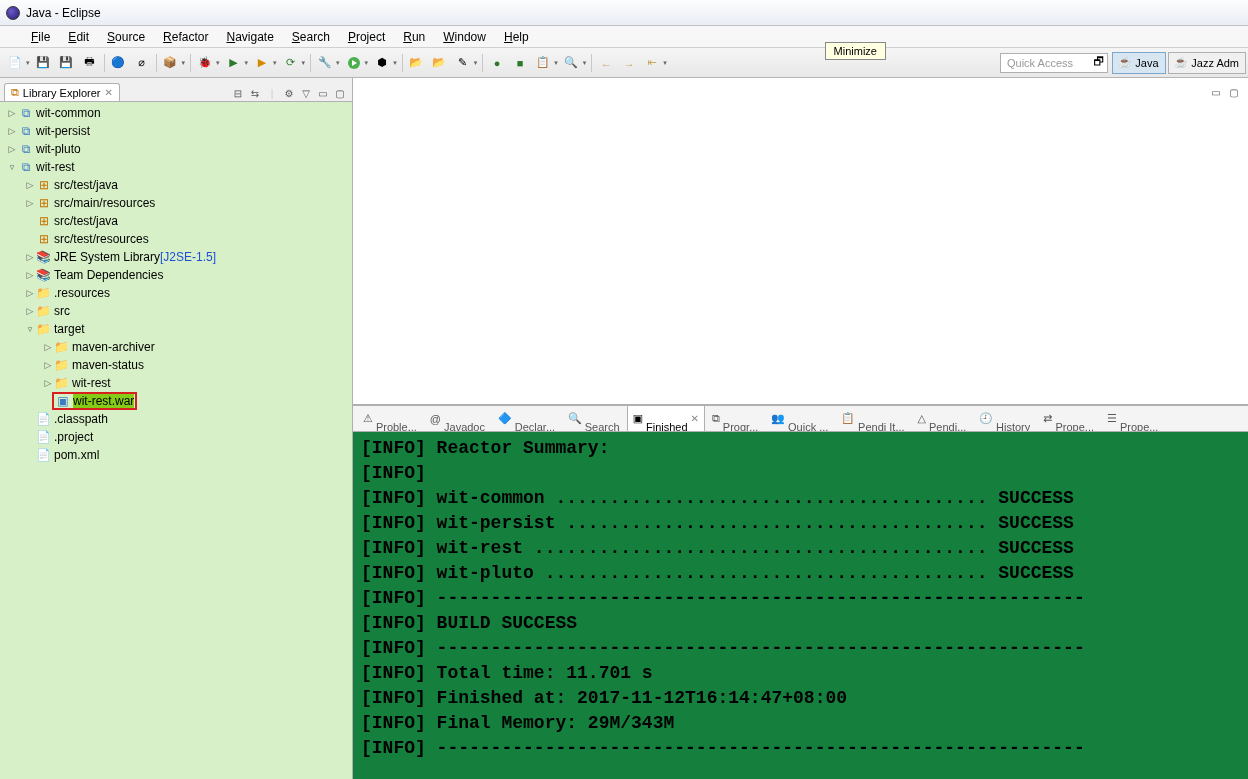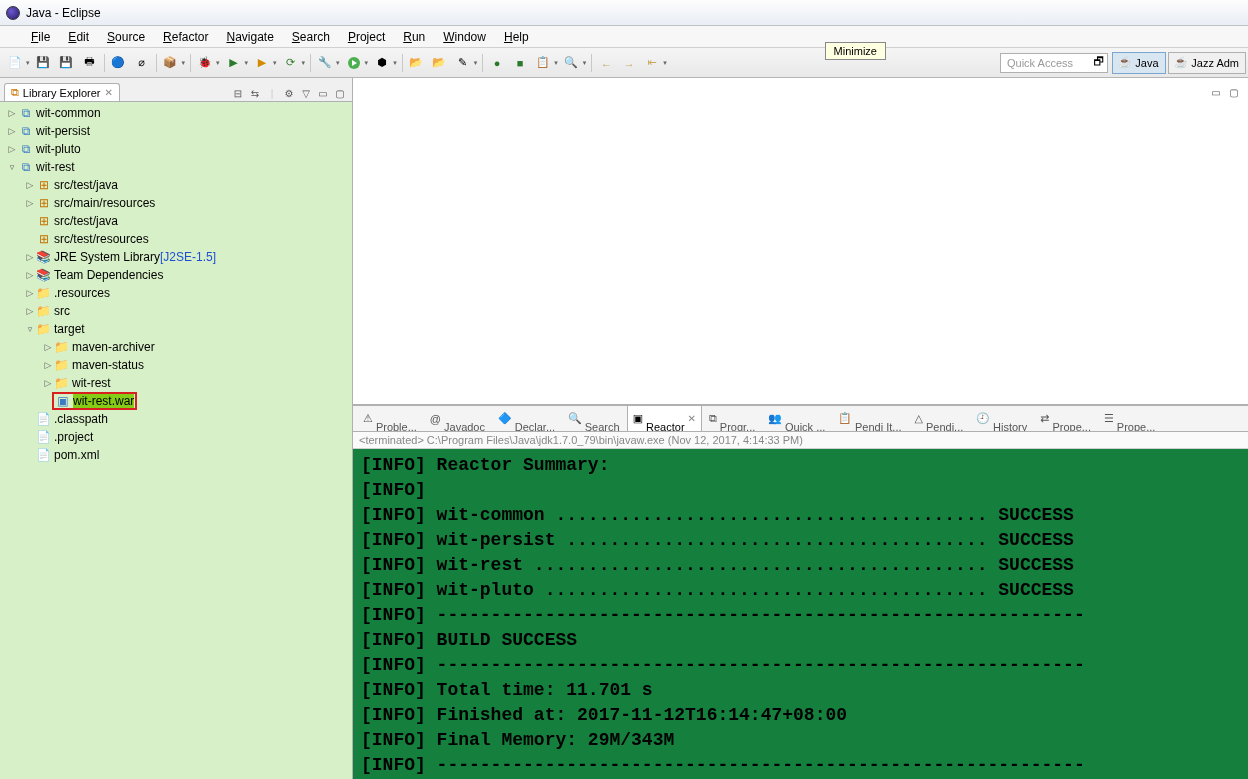--- a/index.html
+++ b/index.html
@@ -284,21 +284,21 @@
           <div class="btab">
             <span>🔷</span>
             <span class="tx">Declar...</span>
           </div>
           <div class="btab">
             <span>🔍</span>
             <span class="tx">Search</span>
           </div>
           <div class="btab active">
             <span>▣</span>
-            <span class="tx">Reactor</span> 
+            <span class="tx">Finished</span> 
             <span style="color:#888;font-size:10px">✕</span>
           </div>
           <div class="btab">
             <span>⧉</span>
             <span class="tx">Progr...</span>
           </div>
           <div class="btab">
             <span>👥</span>
             <span class="tx">Quick ...</span>
           </div>
@@ -316,21 +316,20 @@
           </div>
           <div class="btab">
             <span>⇄</span>
             <span class="tx">Prope...</span>
           </div>
           <div class="btab">
             <span>☰</span>
             <span class="tx">Prope...</span>
           </div>
         </div>
-      <div class="term-line">&lt;terminated&gt; C:\Program Files\Java\jdk1.7.0_79\bin\javaw.exe (Nov 12, 2017, 4:14:33 PM)</div>
       <div class="console-out" id="console">[INFO] Reactor Summary:
 [INFO]
 [INFO] wit-common ........................................ SUCCESS
 [INFO] wit-persist ....................................... SUCCESS
 [INFO] wit-rest .......................................... SUCCESS
 [INFO] wit-pluto ......................................... SUCCESS
 [INFO] ------------------------------------------------------------
 [INFO] BUILD SUCCESS
 [INFO] ------------------------------------------------------------
 [INFO] Total time: 11.701 s

